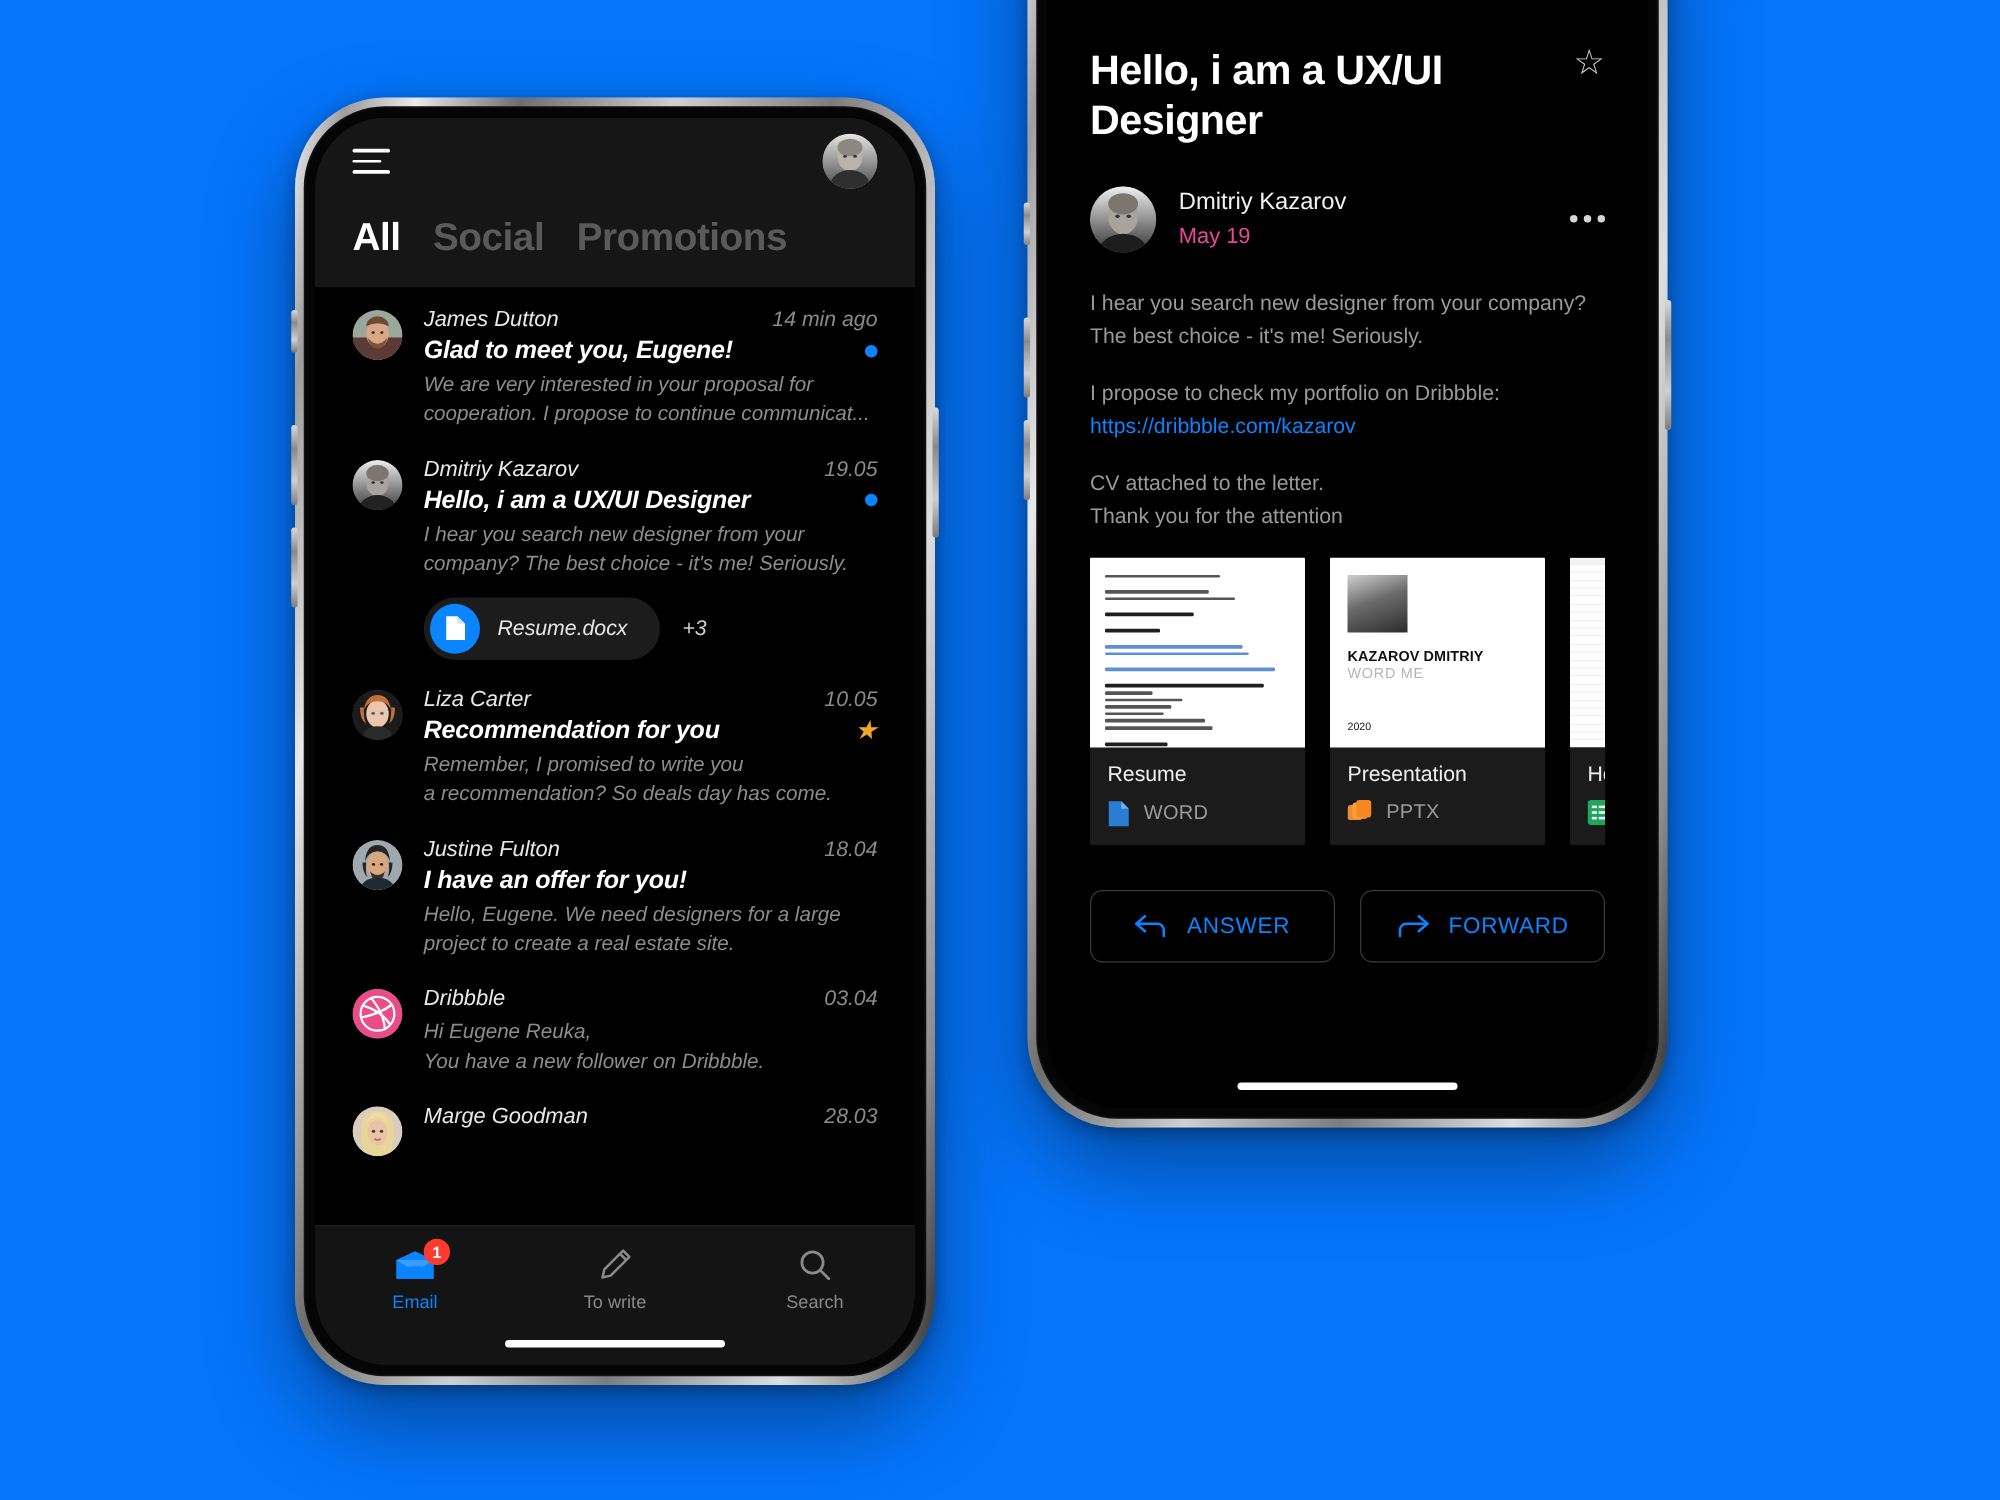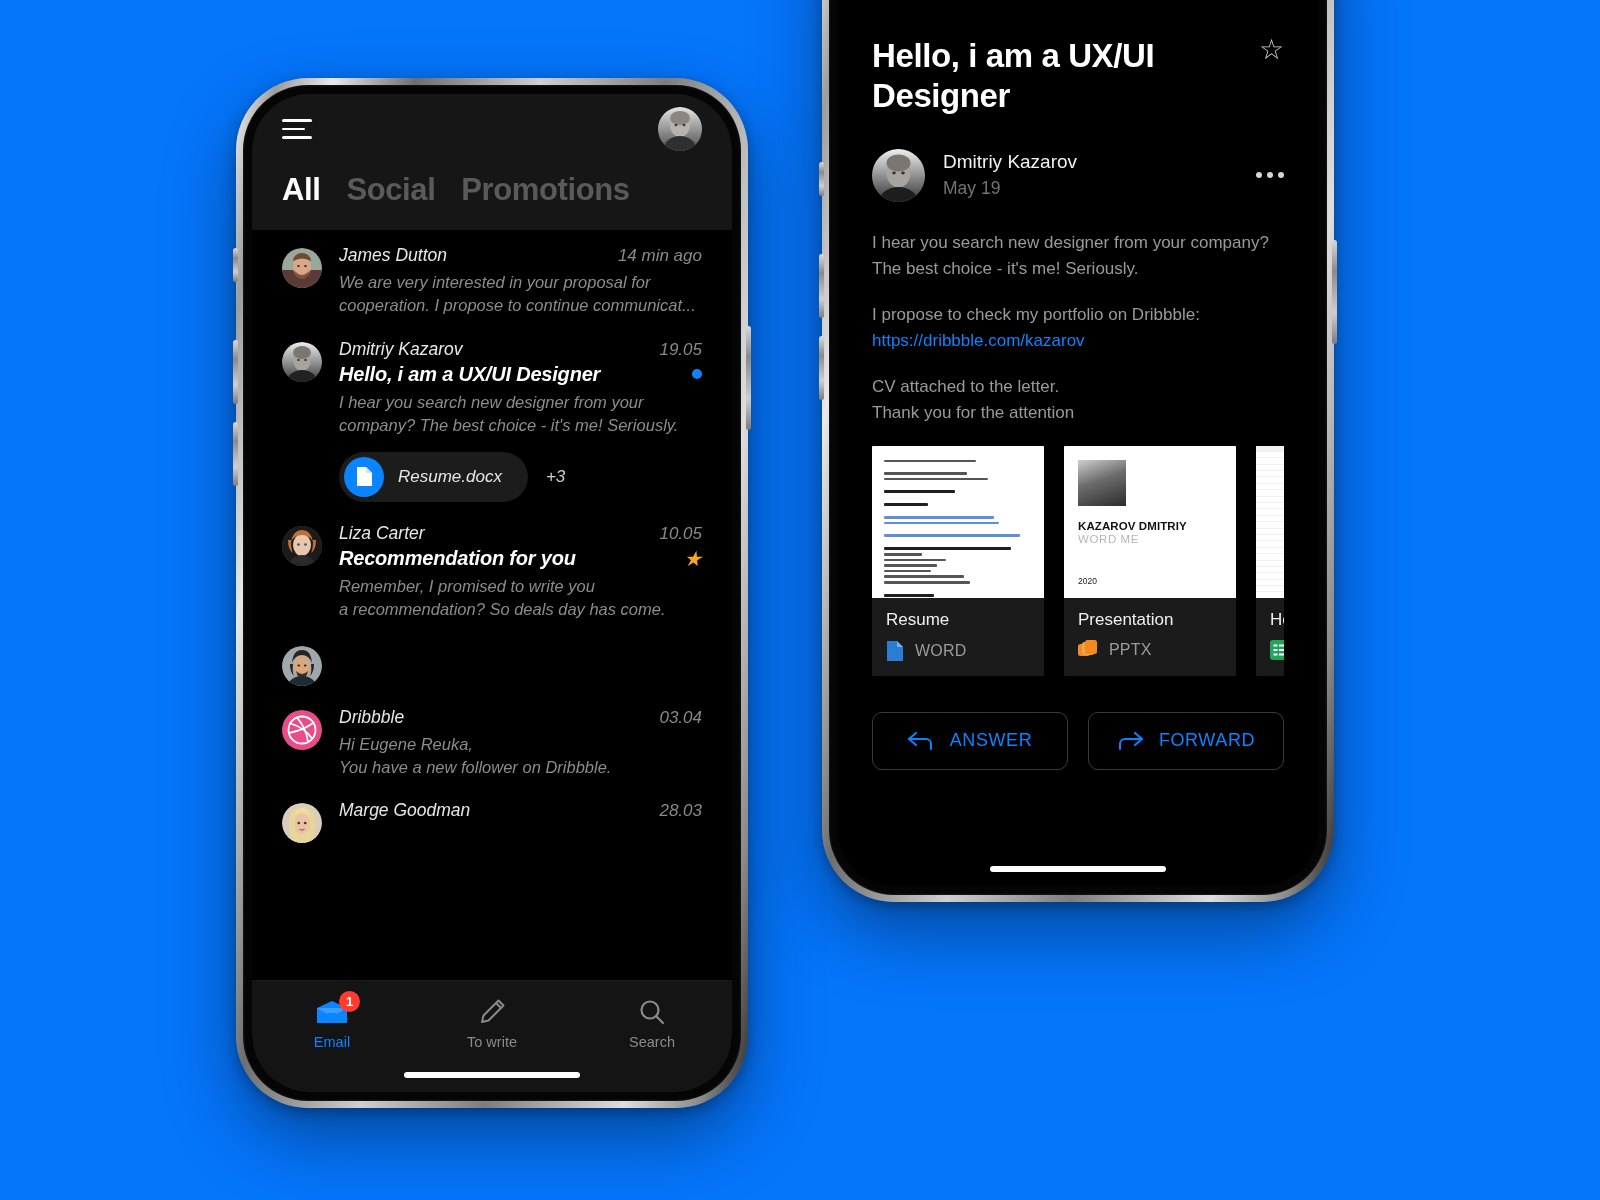--- a/index.html
+++ b/index.html
@@ -132,21 +132,21 @@
 
   
   .detail { padding: 138px 34px 0 34px; height:100%; background:#000; position:relative; }
   .detail-titlerow { display:flex; align-items:flex-start; justify-content:space-between; gap:16px; }
   .detail-title { font-size:33px; font-weight:700; color:#fff; line-height:1.22; letter-spacing:-.4px; max-width:300px; }
   .star-outline { font-size:28px; color:#cfcfcf; line-height:1; cursor:pointer; }
   .sender-row { display:flex; align-items:center; gap:18px; margin-top:32px; }
   .sender-avatar { width:53px; height:53px; border-radius:50%; overflow:hidden; background:#6e6e6e; flex:0 0 53px; }
   .sender-meta { flex:1 1 auto; }
   .sender-name { font-size:19px; color:#f0f0f0; }
-  .sender-date { font-size:17.5px; color:#737373; margin-top:5px; }
+  .sender-date { font-size:17.5px; color:#ec4899; margin-top:5px; }
   .dots { display:flex; gap:5px; align-items:center; cursor:pointer; }
   .dots i { width:6px; height:6px; border-radius:50%; background:#d6d6d6; display:block; }
   .body-text { margin-top:28px; }
   .body-text p { font-size:17px; line-height:1.53; color:#9a9a9a; margin-bottom:20px; }
   .body-text a { color:#0a84ff; text-decoration:none; }
 
   
   .cards { display:flex; gap:20px; margin-top:6px; overflow:hidden; }
   .card { width:172px; flex:0 0 172px; border-radius:1px; overflow:hidden; background:#1b1b1b; }
   .card-thumb { height:152px; background:#fff; position:relative; overflow:hidden; }
@@ -253,20 +253,24 @@
                 <path d="M12 22 q8 10 16 0 q-2 9 -8 9 q-6 0 -8 -9" fill="#7a5438"></path>
                 <ellipse cx="16.5" cy="18" rx="1.3" ry="1.1" fill="#3a2a1e"></ellipse>
                 <ellipse cx="23.5" cy="18" rx="1.3" ry="1.1" fill="#3a2a1e"></ellipse>
               </g>
             </svg>
           </div>
           <div class="mi-body">
             <div class="mi-top">
               <div class="mi-sender">James Dutton</div>
               <div class="mi-time">14 min ago</div>
+            </div>
+            <div class="mi-subjrow">
+              <div class="mi-subject">Glad to meet you, Eugene!</div>
+              <div class="mi-dot"></div>
             </div>
             <div class="mi-preview">We are very interested in your proposal for cooperation. I propose to continue communicat...</div>
           </div>
         </div>
 
         <div class="mail-item">
           <div class="mi-avatar">
             <svg class="face" viewBox="0 0 40 40">
               <defs>
                   <clipPath id="c2">
@@ -359,20 +363,30 @@
                 <ellipse cx="20" cy="20" rx="8.5" ry="10.5" fill="#d7a87f"></ellipse>
                 <path d="M10 17 q1 -13 10 -13 q9 0 10 13 q-3 -8 -10 -8 q-7 0 -10 8" fill="#2a2320"></path>
                 <path d="M11 18 q-1 8 1 12 q-4 -4 -4 -12z" fill="#2a2320"></path>
                 <path d="M29 18 q1 8 -1 12 q4 -4 4 -12z" fill="#2a2320"></path>
                 <path d="M14 25 q6 6 12 0 q-2 8 -6 8 q-4 0 -6 -8" fill="#3a302a"></path>
                 <ellipse cx="16.8" cy="19.5" rx="1.3" ry="1.1" fill="#2c2218"></ellipse>
                 <ellipse cx="23.2" cy="19.5" rx="1.3" ry="1.1" fill="#2c2218"></ellipse>
                 <ellipse cx="20" cy="40" rx="14" ry="10" fill="#1f2a33"></ellipse>
               </g>
             </svg>
+          </div>
+          <div class="mi-body">
+            <div class="mi-top">
+              <div class="mi-sender">Justine Fulton</div>
+              <div class="mi-time">18.04</div>
+            </div>
+            <div class="mi-subjrow">
+              <div class="mi-subject">I have an offer for you!</div>
+            </div>
+            <div class="mi-preview">Hello, Eugene. We need designers for a large project to create a real estate site.</div>
           </div>
         </div>
 
         <div class="mail-item">
           <div class="mi-avatar">
             <svg class="face" viewBox="0 0 40 40">
               <circle cx="20" cy="20" r="20" fill="#ea4c89"></circle>
               <g stroke="#fff" stroke-width="1.8" fill="none">
                 <circle cx="20" cy="20" r="13.5"></circle>
                 <path d="M8.5 13.5 q14 4 22 15.5"></path>

